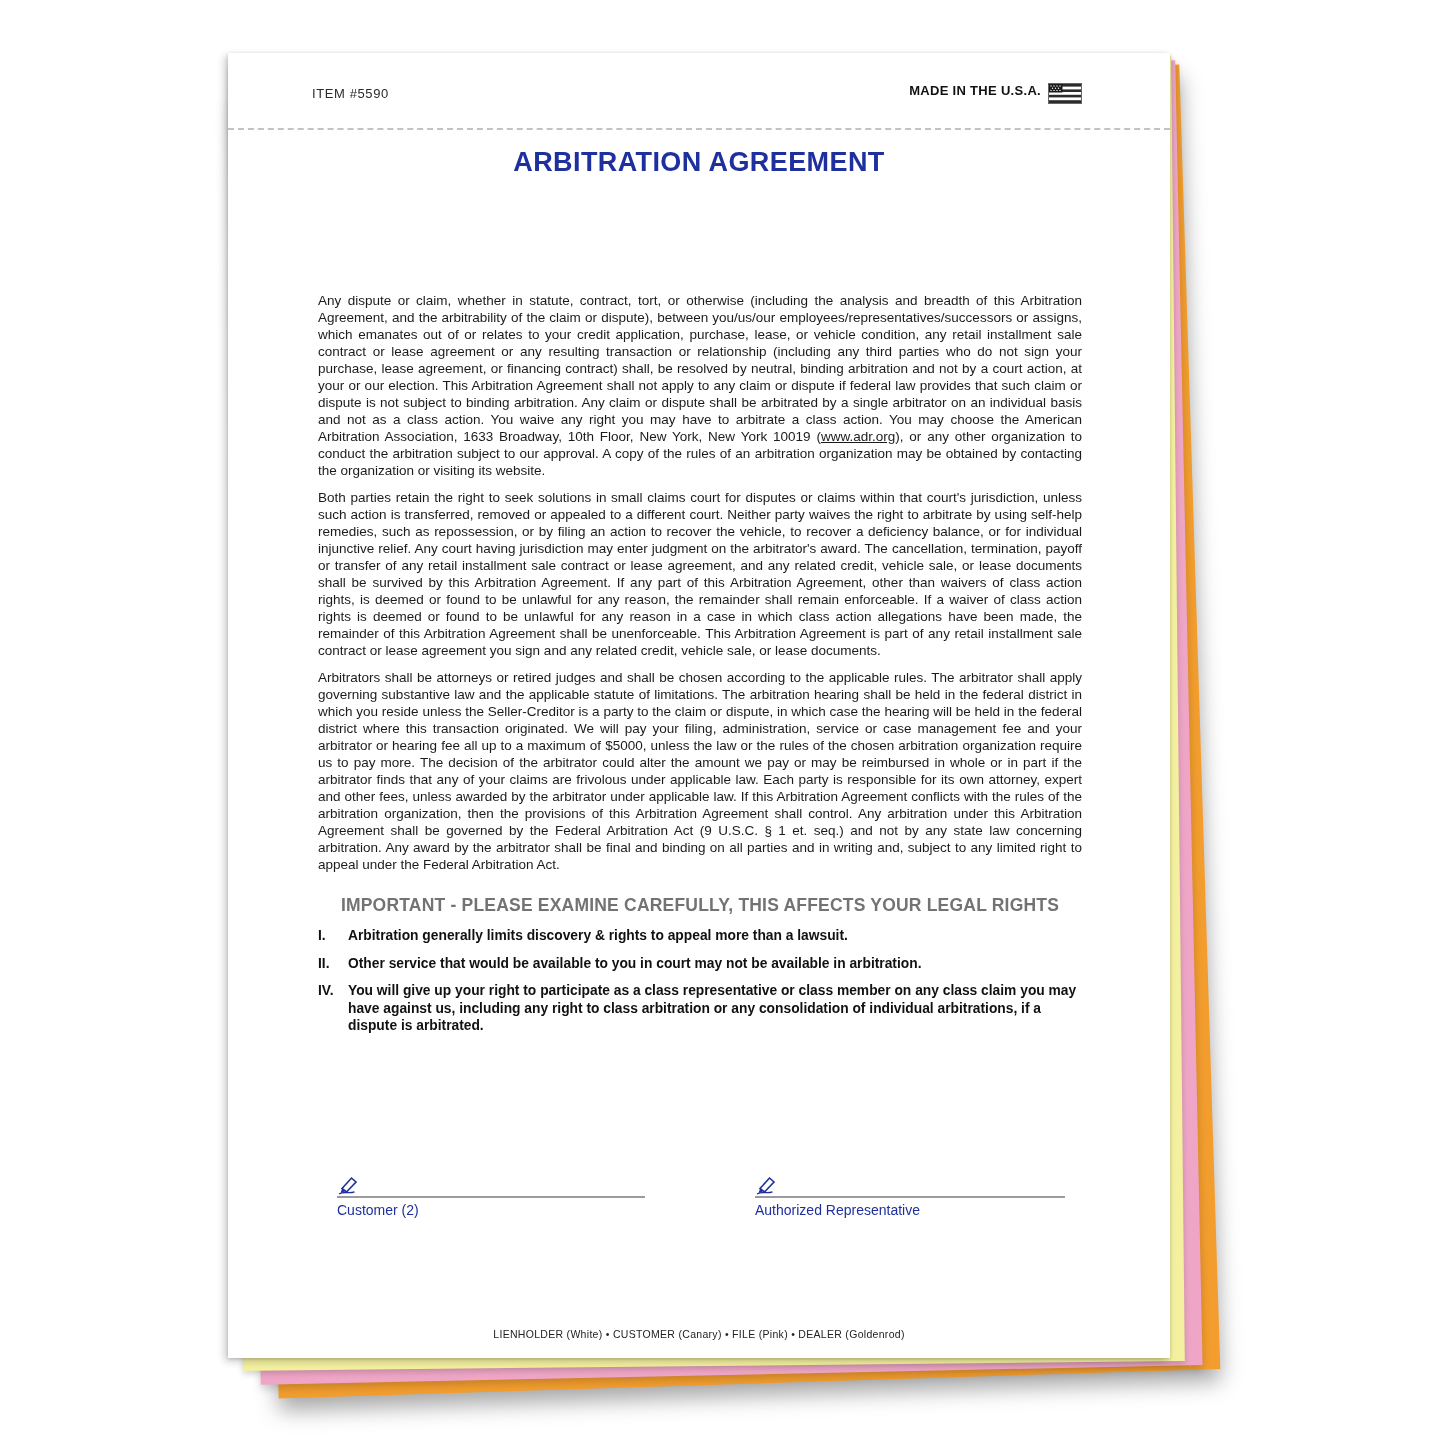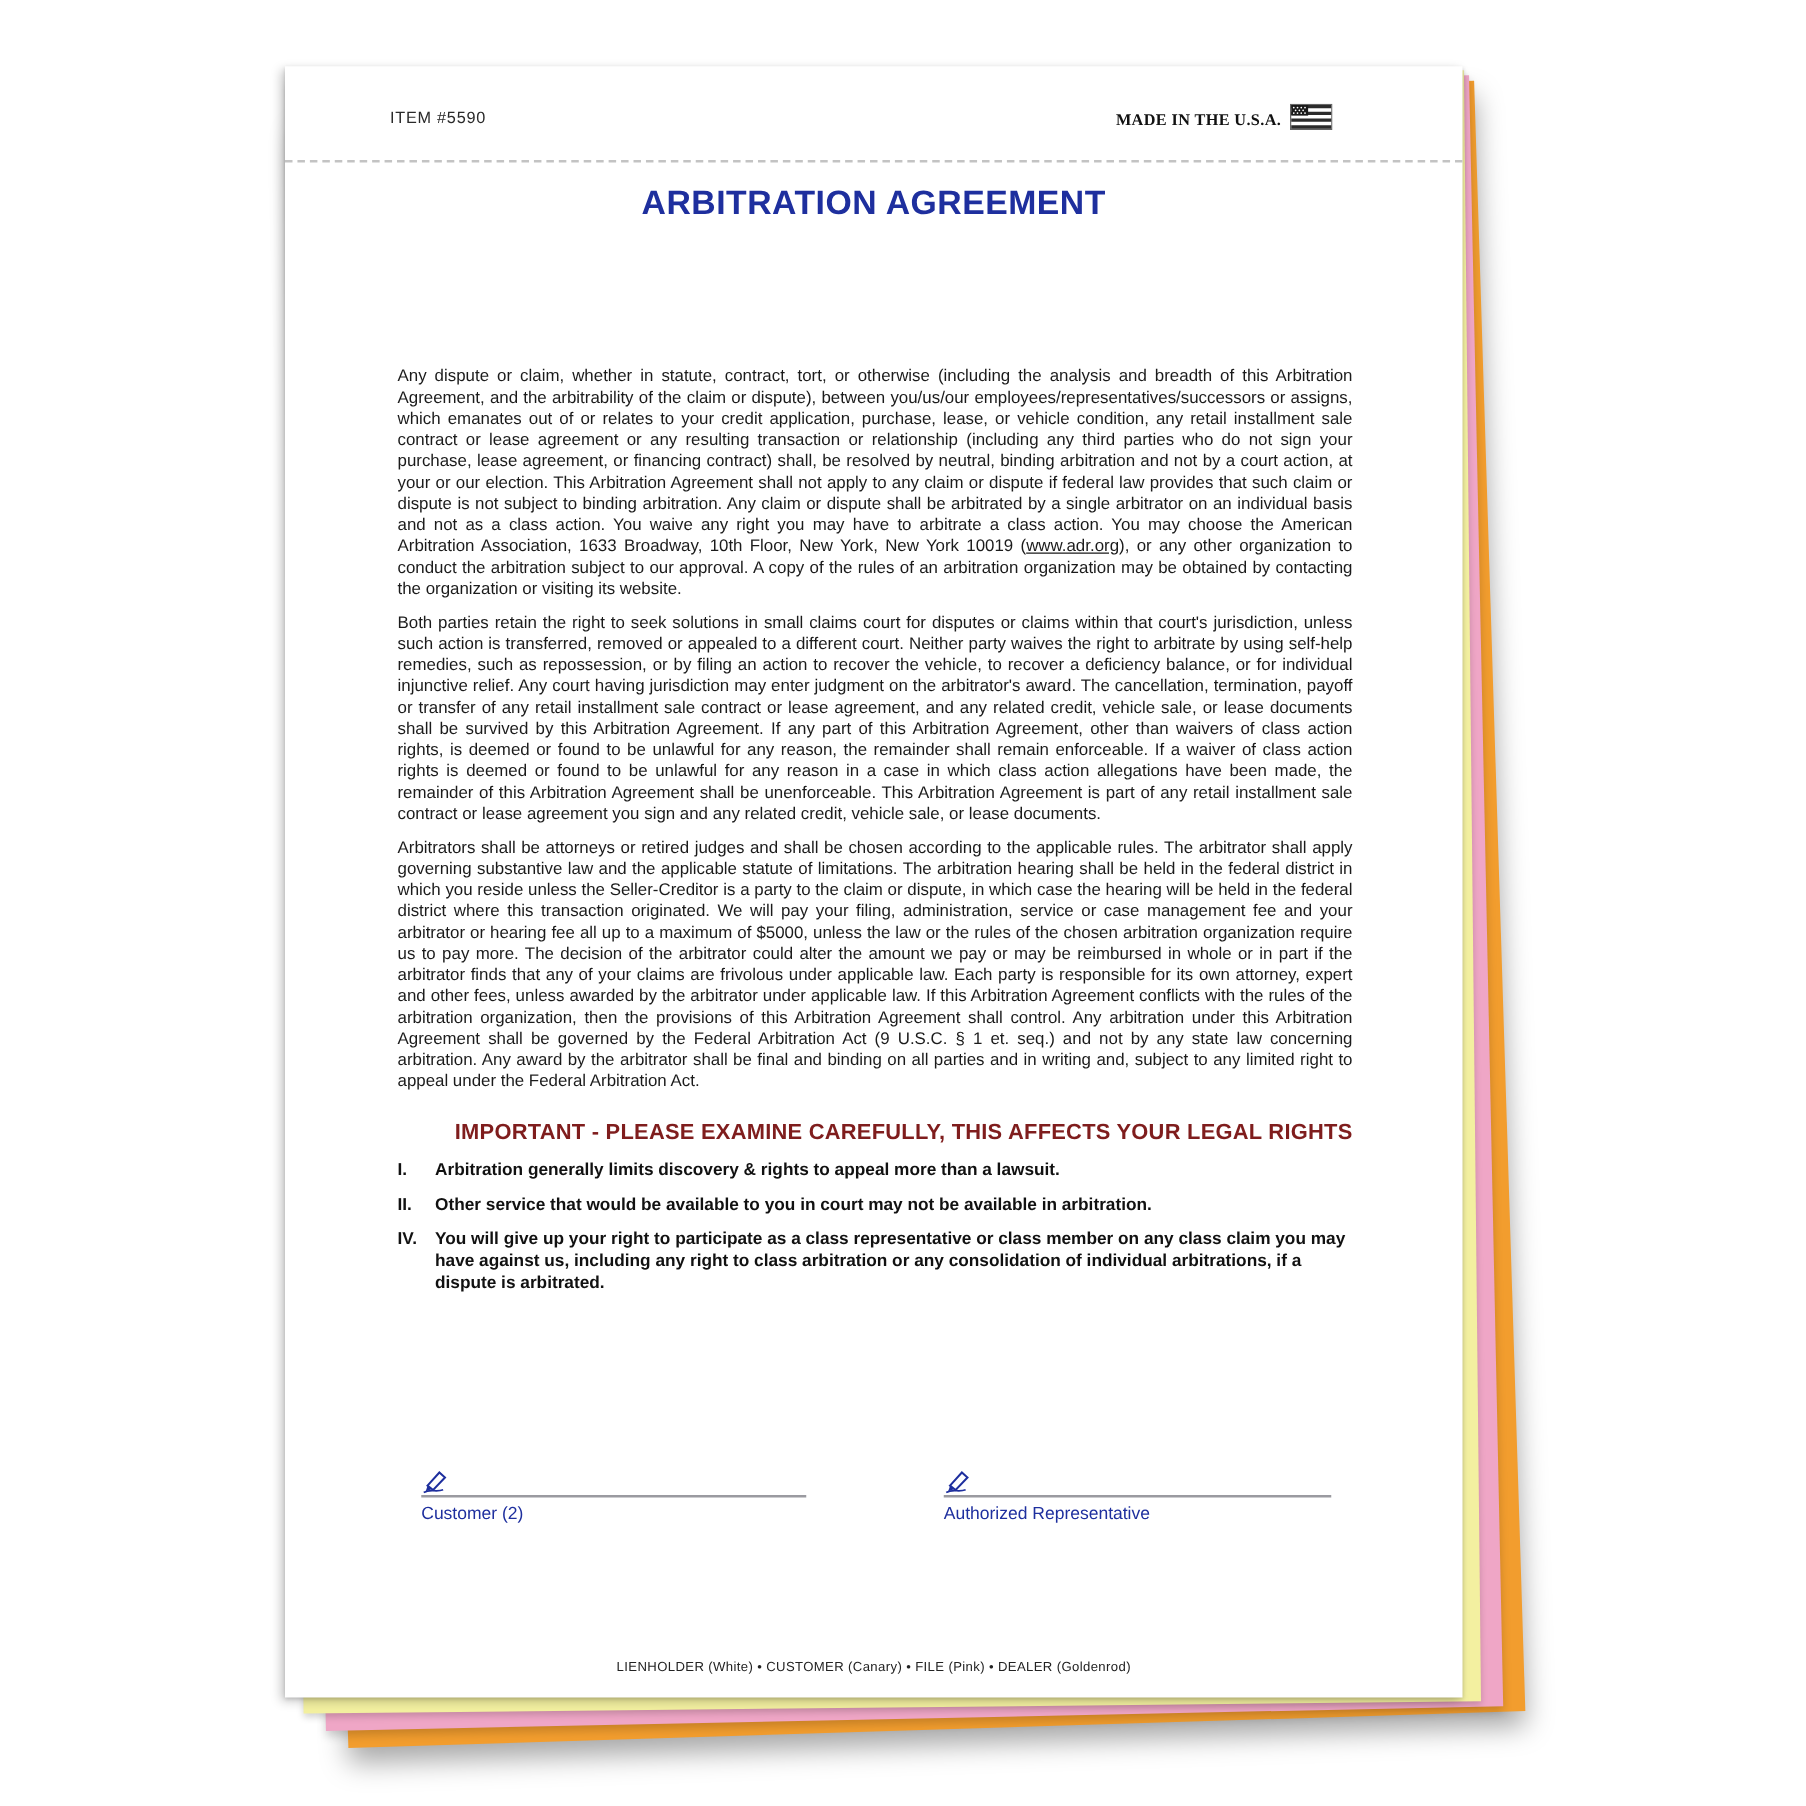--- a/index.html
+++ b/index.html
@@ -14,22 +14,22 @@
   .sheet-goldenrod { background:#f29d2e; transform:translate(30px,26px) rotate(-1.8deg); box-shadow:0 12px 22px rgba(0,0,0,0.35); }
   .sheet-pink      { background:#efa6c6; transform:translate(19px,17px) rotate(-1.2deg); box-shadow:0 4px 8px rgba(0,0,0,0.18); }
   .sheet-canary    { background:#f3f0a0; transform:translate(8px,8px) rotate(-0.6deg); box-shadow:0 3px 6px rgba(0,0,0,0.18); }
   .sheet-white     { background:#ffffff; box-shadow:-3px 3px 8px rgba(0,0,0,0.22), 0 1px 3px rgba(0,0,0,0.15); }
 
   .item-num {
     position:absolute; left:84px; top:33px;
     font-size:13px; color:#2a2a2a; letter-spacing:0.6px;
   }
   .made-in {
-    position:absolute; right:104px; top:30px;
-    display:flex; align-items:center; gap:7px;font-family:Liberation Serif, serif;
+    position:absolute; right:88px; top:30px;
+    display:flex; align-items:flex-start; gap:7px;
   }
   .made-in-text { font-size:13px; font-weight:bold; color:#111; letter-spacing:0.3px; }
   .perforation {
     position:absolute; left:0; right:0; top:75px;
     border-top:2px dashed #c3c3c3;
   }
   .form-title {
     position:absolute; left:0; right:0; top:94px;
     text-align:center; font-size:27px; font-weight:bold;
     color:#1e2f9e; letter-spacing:0.4px;
@@ -47,22 +47,22 @@
   .grow { flex:1; }
 
   .doc-body {
     position:absolute; left:90px; right:88px; top:239px;
     font-size:13.5px; line-height:17px; color:#1b1b1b; text-align:justify;
   }
   .doc-body p { margin:0 0 10px 0; }
   .adr-link { text-decoration:underline; color:inherit; }
 
   .important-heading {
-    margin:24px 0 13px 0; text-align:right;
-    color:#7f1d1d; font-weight:bold; font-size:17.5px; letter-spacing:0.2px;
+    margin:24px 0 13px 0; text-align:center;
+    color:#737373; font-weight:bold; font-size:17.5px; letter-spacing:0.2px;
   }
   .legal-list { margin-top:4px; }
   .legal-item { display:flex; margin-bottom:10px; font-weight:bold; font-size:13.8px; line-height:17.5px; color:#111; text-align:left; }
   .legal-item .numeral { width:30px; flex:none; }
   .legal-item .itext { flex:1; }
 
   .sig-grid {
     position:absolute; left:109px; top:1122px; width:728px;
     display:grid; grid-template-columns:308px 310px; column-gap:110px; row-gap:27px;
   }

